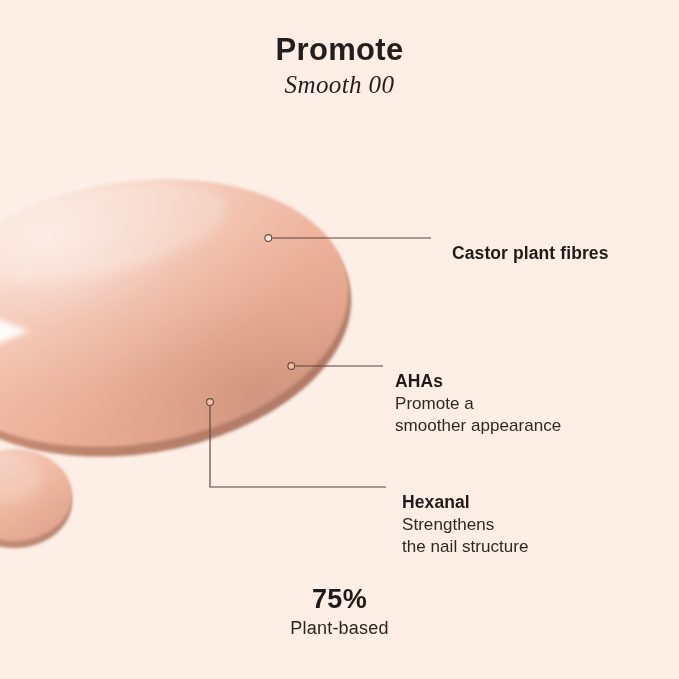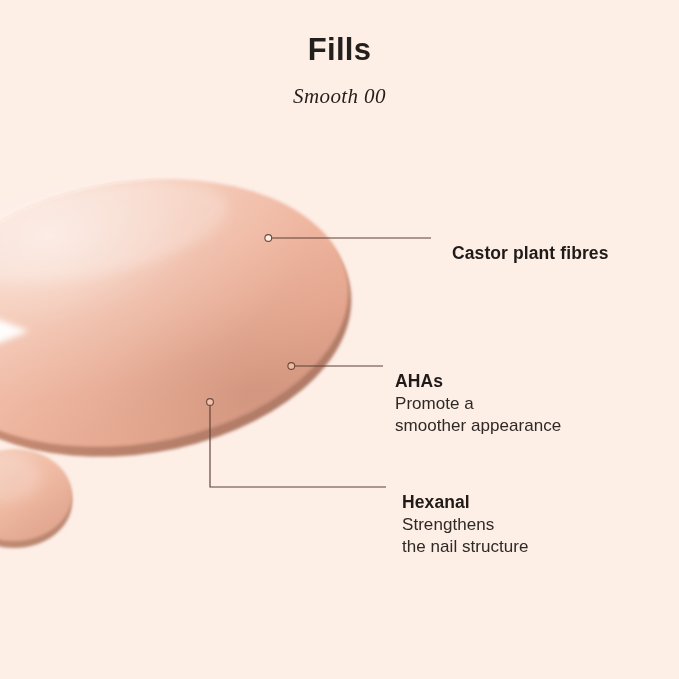--- a/index.html
+++ b/index.html
@@ -34,24 +34,24 @@
     font-family:"Liberation Sans", sans-serif;
     font-size:31px;
     font-weight:bold;
     letter-spacing:0.3px;
     color:#231f1d;
     line-height:1.15;
   }
   .title-sub {
     font-family:"Liberation Serif", serif;
     font-style:italic;
-    font-size:21px;
+    font-size:25px;
     color:#241d1b;
     line-height:1.2;
-    margin-top:16px;
+    margin-top:2px;
     letter-spacing:0.4px;
   }
 
   
   .art {
     position:absolute;
     left:0; top:0;
     width:679px; height:679px;
     pointer-events:none;
   }
@@ -198,34 +198,38 @@
       </g>
 
       <g>
         <path d="M 210 405.5 L 210 487 L 386 487"></path>
         <circle cx="210" cy="402" r="3.4" fill="#f3c2ae" stroke="#6b4a3c" stroke-width="1.1"></circle>
       </g>
     </g>
   </svg>
 
   <div class="header">
-    <div class="title-main">Fills</div>
+    <div class="title-main">Promote</div>
     <div class="title-sub">Smooth 00</div>
   </div>
 
   <div class="callout" id="callout-1">
     <div class="c-title">Castor plant fibres</div>
   </div>
 
   <div class="callout" id="callout-3">
     <div class="c-title">Hexanal</div>
     <div class="c-body">Strengthens
 the nail structure</div>
   </div>
 
   <div class="callout" id="callout-2">
     <div class="c-title">AHAs</div>
     <div class="c-body">Promote a
 smoother appearance</div>
   </div>
 
+  <div class="footer">
+    <div class="footer-value">75%</div>
+    <div class="footer-label">Plant-based</div>
+  </div>
 
 </div>
 
 </body></html>

